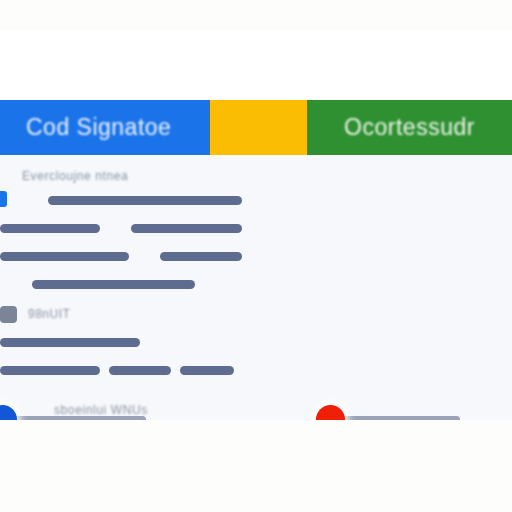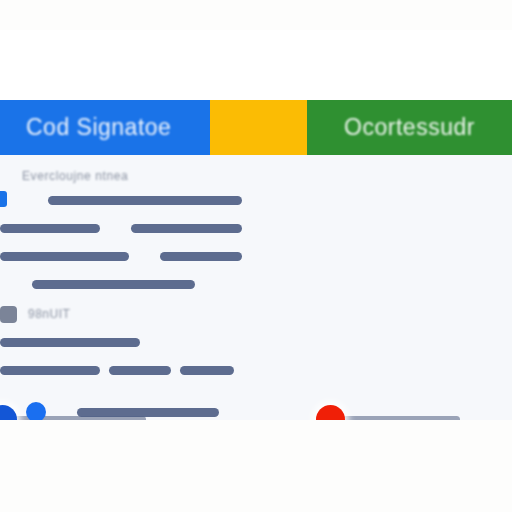--- a/index.html
+++ b/index.html
@@ -238,20 +238,21 @@
       </div>
 
 
       <div class="slider-row" id="slider-left">
         <div class="slider-knob blue"></div>
         <div class="slider-track"></div>
       </div>
     </div>
 
     <div class="panel" id="panel-right">
+      <div class="panel-heading">sboeinlui WNUs</div>
 
       <div class="bar-row">
         <div class="row-bullet"></div>
         <div class="bar" style="width:142px;margin-left:22px"></div>
       </div>
       <div class="bar-row">
         <div class="bar" style="width:60px;margin-left:0"></div>
         <div class="bar" style="width:88px;margin-left:44px"></div>
       </div>
       <div class="bar-row">

